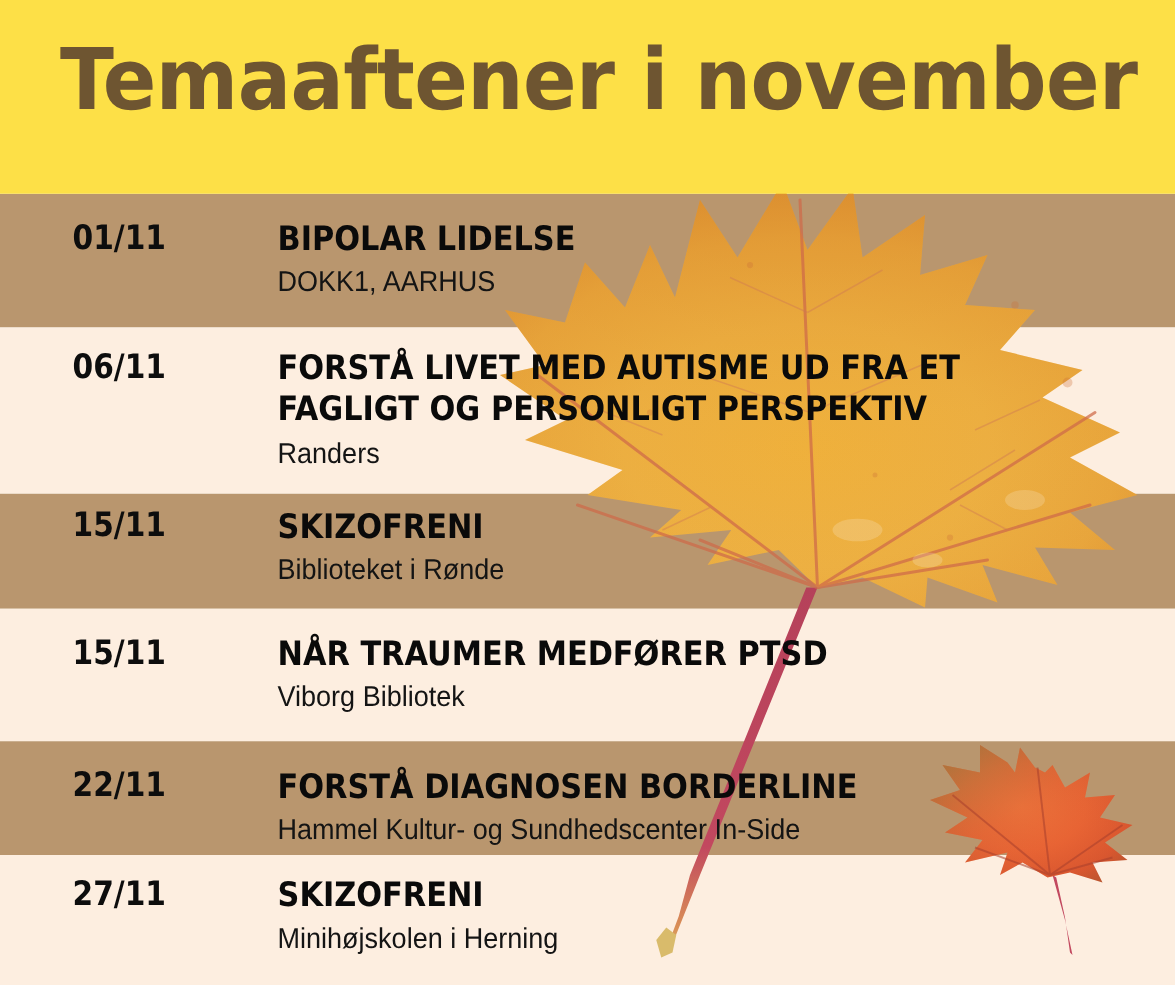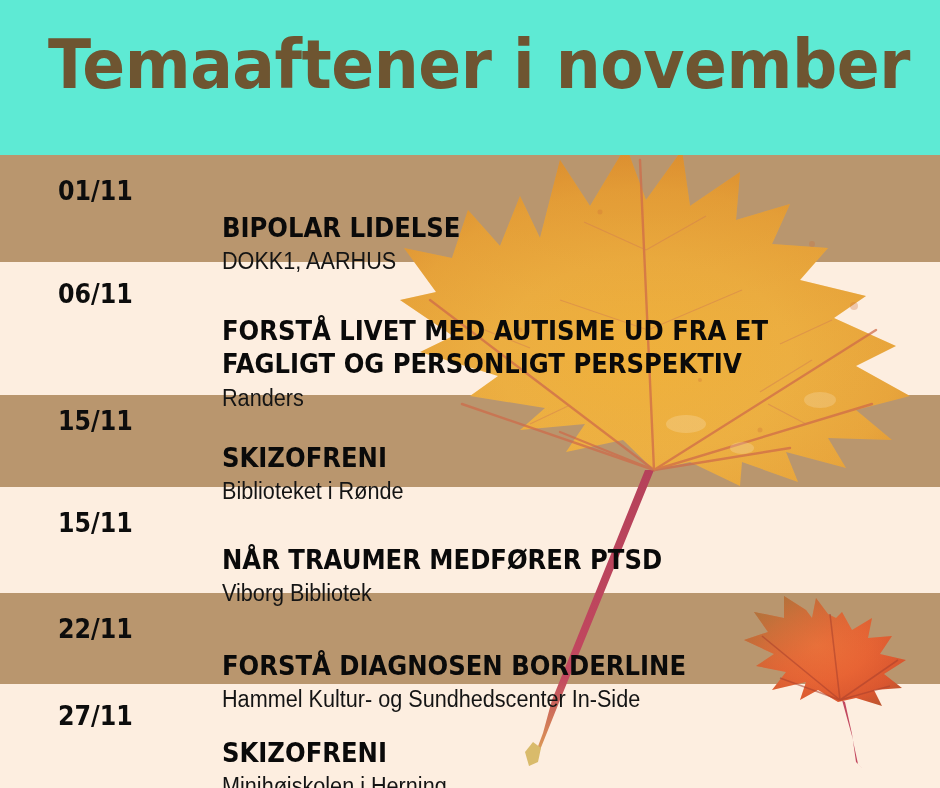--- a/index.html
+++ b/index.html
@@ -19,21 +19,21 @@
     background: #ffffff;
   }
 
   
   #header {
     position: absolute;
     left: 0;
     top: 0;
     width: 940px;
     height: 155px;
-    background: #5eead4;
+    background: #fde047;
     z-index: 6;
     text-decoration: underline;
   }
   #poster-title {
     position: absolute;
     left: 48px;
     top: 26px;
     font-family: "DejaVu Sans", sans-serif;
     font-size: 68px;
     font-weight: 700;
@@ -91,21 +91,20 @@
     font-weight: 700;
     color: #0d0d0d;
     transform: scaleX(0.88);
     transform-origin: left top;
     white-space: nowrap;
   }
   .row-body {
     position: absolute;
     left: 222px;
     width: 700px;
-    margin-top: 36px;
   }
   .row-title {
     font-family: "DejaVu Sans", sans-serif;
     font-size: 27px;
     font-weight: 700;
     color: #0a0a0a;
     line-height: 1.24;
     letter-spacing: 0px;
     transform: scaleX(0.9);
     transform-origin: left top;

